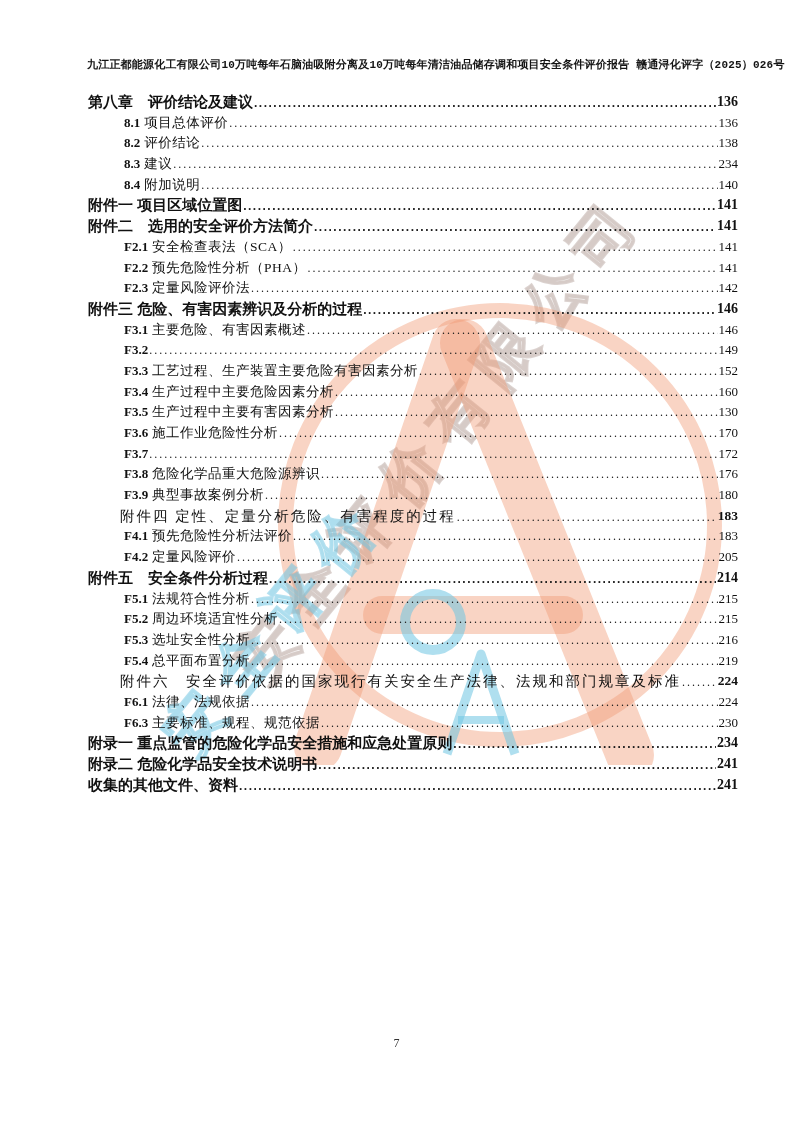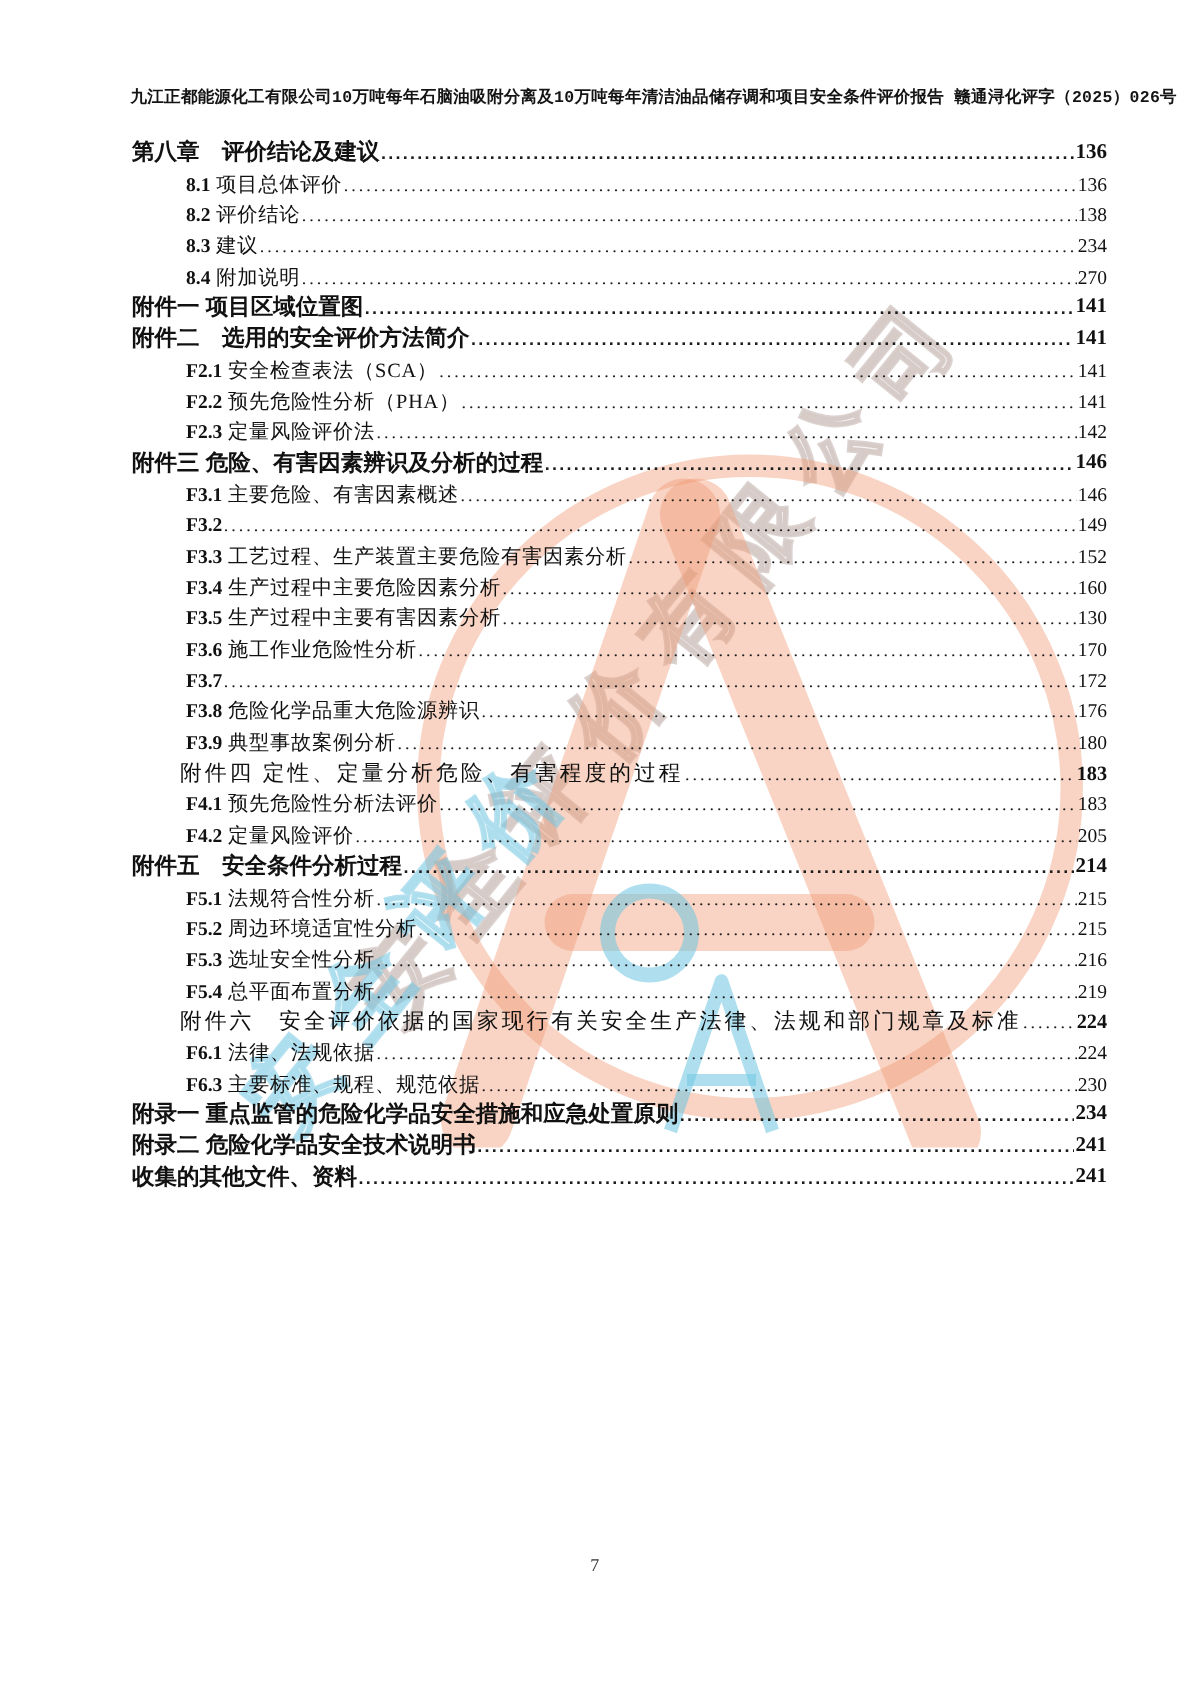--- a/index.html
+++ b/index.html
@@ -108,21 +108,21 @@
       <div class="row sub">
         <span class="num">8.3</span>
         <span class="txt"> 建议</span>
         <span class="dots"></span>
         <span class="pg">234</span>
       </div>
       <div class="row sub">
         <span class="num">8.4</span>
         <span class="txt"> 附加说明</span>
         <span class="dots"></span>
-        <span class="pg">270</span>
+        <span class="pg">140</span>
       </div>
       <div class="row chapter">
         <span class="num">附件一</span>
         <span class="txt"> 项目区域位置图</span>
         <span class="dots"></span>
         <span class="pg">141</span>
       </div>
       <div class="row chapter">
         <span class="num">附件二</span>
         <span class="txt">　选用的安全评价方法简介</span>

